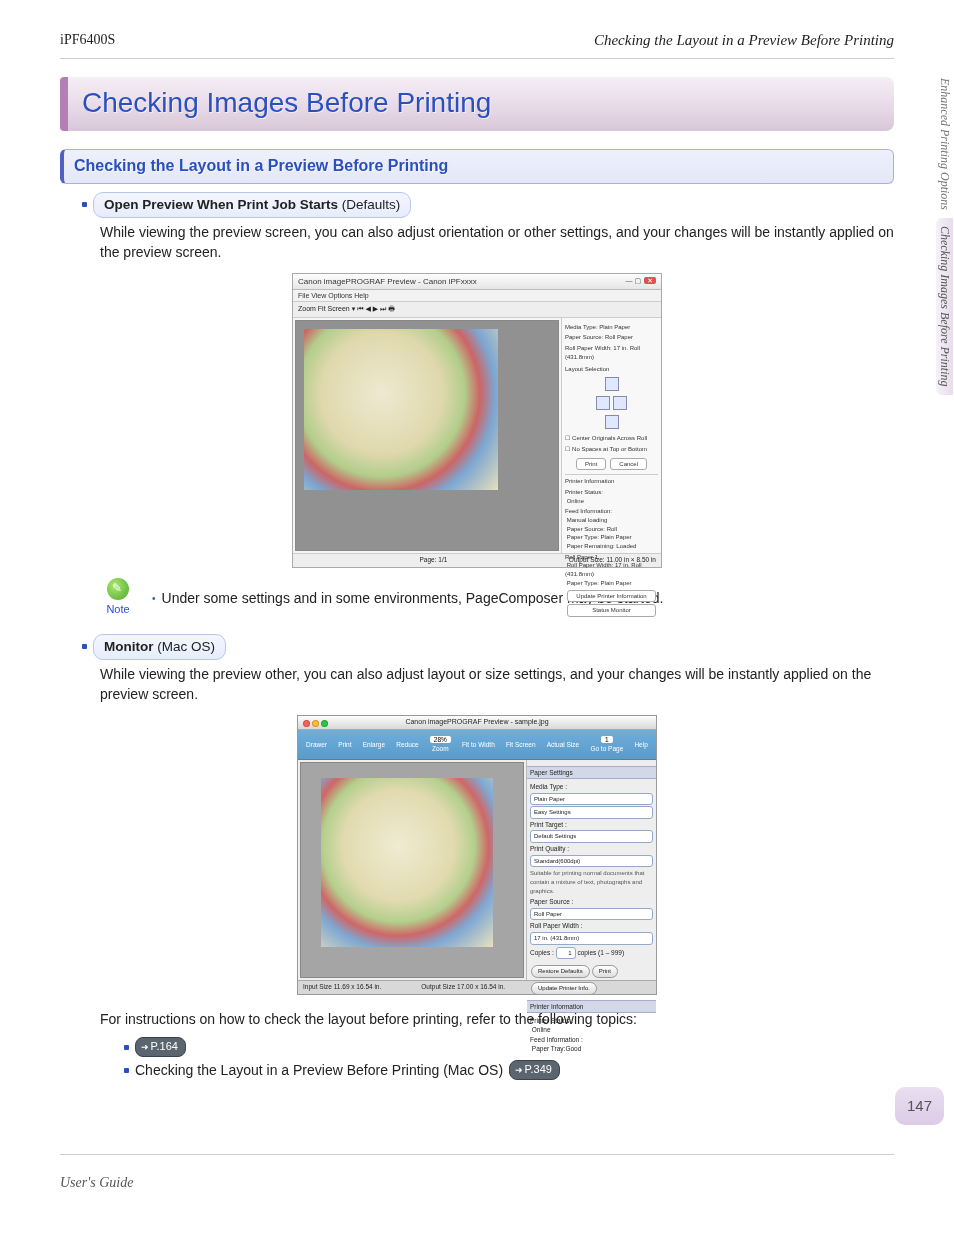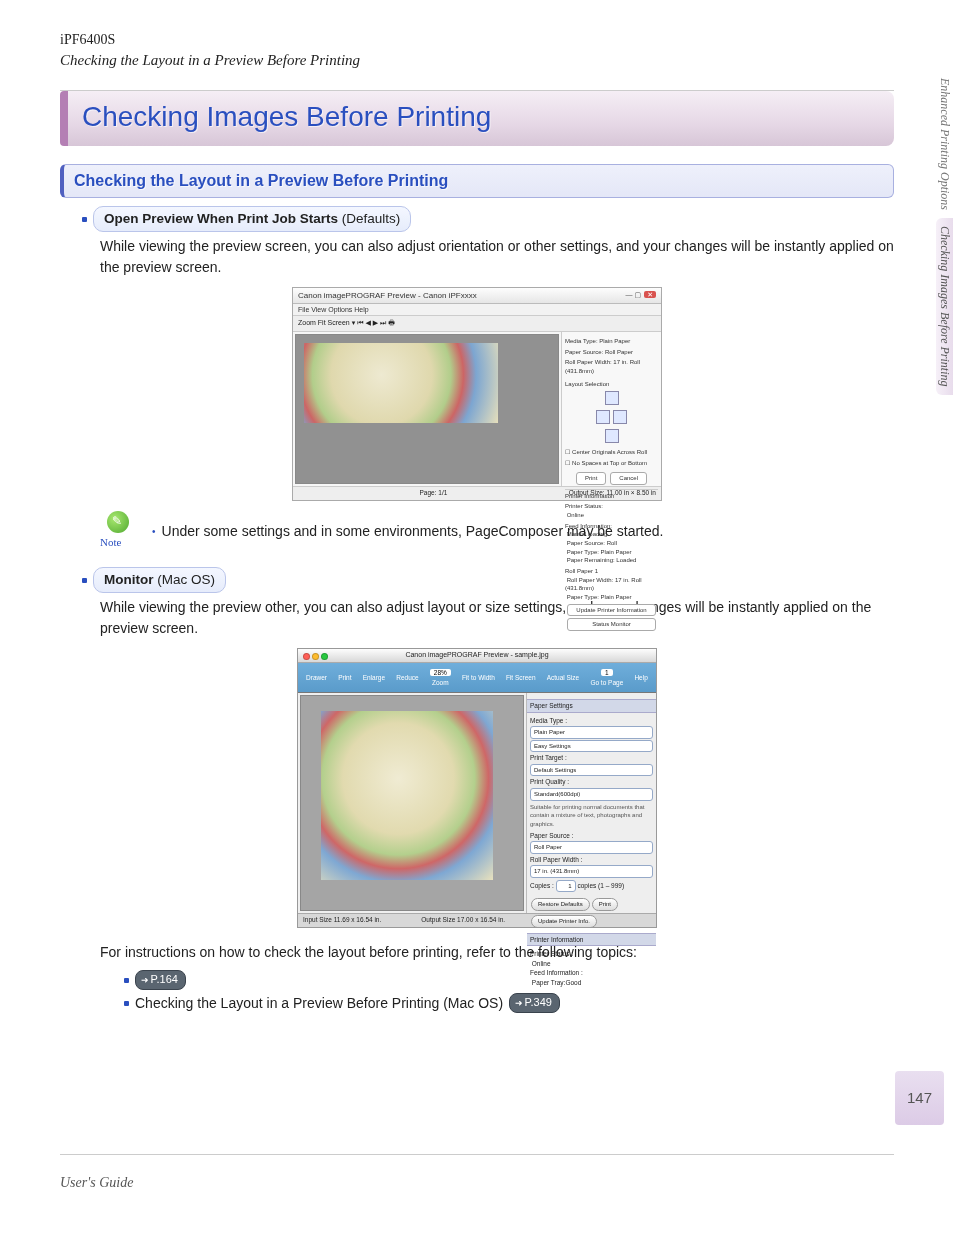--- a/index.html
+++ b/index.html
@@ -15,23 +15,23 @@
   }
   .page {
     padding: 30px 60px 40px 60px;
     position: relative;
     height: 100%;
   }
   .header-row {
     display: flex;
     justify-content: space-between;
     border-bottom: 1px solid #ccc;
-    padding-bottom: 18px;
+    padding-bottom: 6px;
+    margin-bottom: 18px;
     font-size: 14px;
-    flex-direction: column;
   }
   .header-left { font-family: "Georgia", serif; font-style: normal; }
   .header-right { font-family: "Georgia", serif; font-style: italic; font-size: 15px; }
   .chapter-title {
     background: linear-gradient(#f5eef5, #e6d8e6 60%, #d7c6d7);
     border-left: 8px solid #b47fb4;
     border-radius: 4px 8px 8px 4px;
     padding: 6px 14px 8px 14px;
     margin-bottom: 18px;
   }
@@ -74,21 +74,21 @@
     padding: 2px 10px 3px 10px;
     font-size: 13.5px;
     display: inline-block;
   }
   .pill b { font-weight: bold; }
   .indent-text { margin: 4px 0 10px 40px; font-size: 14px; }
   .screenshot {
     margin: 8px auto 10px auto;
     display: block;
     width: 370px;
-    height: 214px;
+    height: 295px;
     border: 1px solid #aaa;
     background: #f6f6f6;
     position: relative;
   }
   .screenshot2 {
     margin: 8px auto 10px auto;
     display: block;
     width: 360px;
     height: 280px;
     border: 1px solid #999;
@@ -157,21 +157,21 @@
   .mac-side .smallbtn { display:inline-block; border:1px solid #999; background:linear-gradient(#fff,#ddd); border-radius:8px; padding:1px 6px; font-size:6px; margin:2px 1px;}
   .mac-footer { height:14px; background:#d8d8d8; border-top:1px solid #aaa; font-size:6.5px; padding:1px 5px; display:flex; gap:40px;}
 
   .note-block {
     display: flex;
     align-items: center;
     gap: 16px;
     margin: 10px 0 16px 40px;
   }
   .note-icon {
-    width: 36px; font-family:Liberation Serif, serif;
+    width: 36px; text-align:center;
   }
   .note-icon .circ {
     width: 22px; height: 22px; border-radius:50%;
     background: radial-gradient(circle at 35% 35%, #a8e86f, #4fa82f);
     margin: 0 auto 2px auto; position:relative;
   }
   .note-icon .circ::after {
     content:"✎"; color:#fff; font-size:12px; position:absolute; left:5px; top:2px;
   }
   .note-label { color:#2a4fbf; font-size:11px; }
@@ -201,21 +201,21 @@
   }
   .vtab.active {
     background: linear-gradient(to left, #e8dcec, #f6f0f8);
     color:#555;
     border-radius: 6px 0 0 6px;
     margin-right:0;
   }
   .page-num-box {
     position:absolute; right:10px; bottom:110px;
     background: linear-gradient(#e9dff0, #dccbe6);
-    border-radius:4px; padding:16px 12px;
+    border-radius:10px; padding:8px 12px;
     color:#555; font-size:15px;
   }
   .footer-row {
     position:absolute; left:60px; right:60px; bottom:42px;
     border-top:1px solid #ccc; padding-top:18px;
     font-family: Georgia, serif; font-style:italic; font-size:14px; color:#555;
   }
 </style>
 </head>
 <body>

